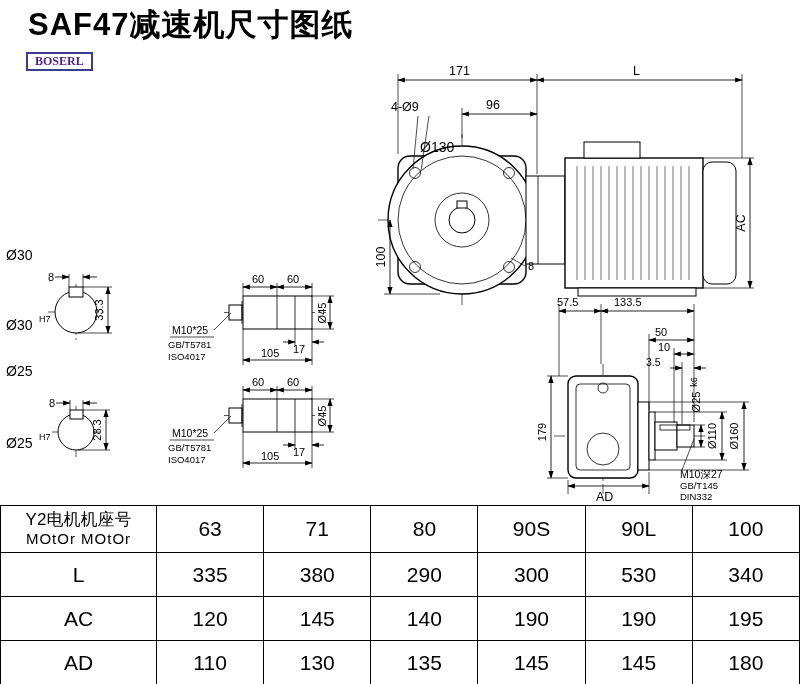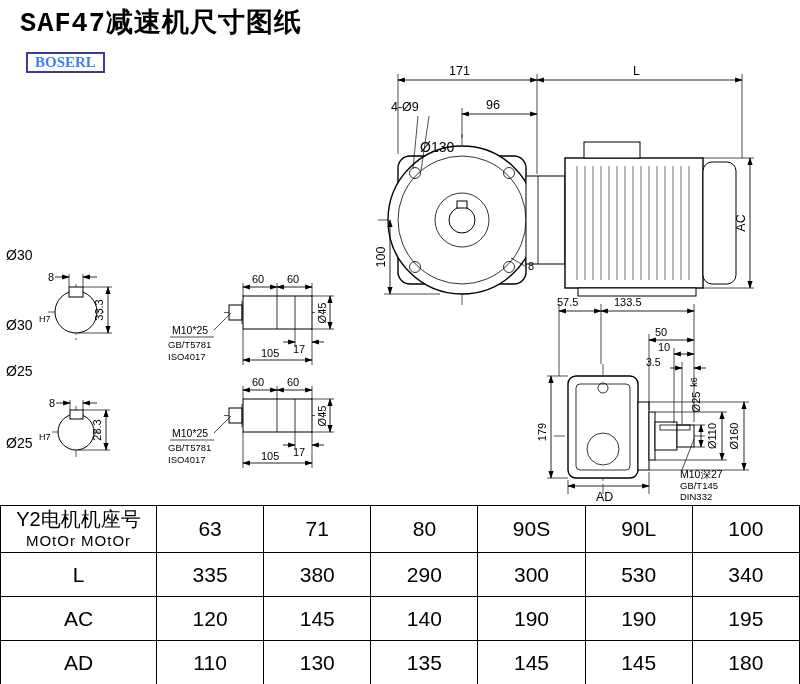--- a/index.html
+++ b/index.html
@@ -1,41 +1,41 @@
 <!DOCTYPE html>
 <html><head>
 <meta charset="utf-8">
 <style>
   html,body{margin:0;padding:0;background:#fff;}
   .page{position:relative;width:800px;height:684px;background:#fff;overflow:hidden;
         font-family:"Liberation Sans",sans-serif;color:#000;}
-  .title{position:absolute;left:20px;top:4px;font-size:27px;font-weight:700;letter-spacing:1px;font-family:Liberation Mono, monospace;}
-  .logo{position:absolute;left:26px;top:52px;border:2px solid #3c3c90;color:#3b82f6;
-        padding:0 7px;font-size:15px;font-weight:700;font-family:"Liberation Serif",serif;background:#fff;}
+  .title{position:absolute;left:28px;top:4px;font-size:31px;font-weight:700;letter-spacing:1px;}
+  .logo{position:absolute;left:26px;top:52px;border:2px solid #3c3c90;color:#4c1d95;
+        padding:0 7px;font-size:12px;font-weight:700;font-family:"Liberation Serif",serif;background:#fff;}
   .drawing{position:absolute;left:0;top:8px;width:800px;height:505px;}
   svg text{font-family:"Liberation Sans",sans-serif;fill:#000;}
   .ol{fill:#fff;stroke:#000;stroke-width:1.4;}
   .ol2{fill:#fff;stroke:#000;stroke-width:1;}
   .thin{fill:none;stroke:#000;stroke-width:.8;}
   .wh{fill:#fff;stroke:#000;stroke-width:1;}
   .fin{stroke:#000;stroke-width:.55;fill:none;}
   .cl{stroke:#000;stroke-width:.65;stroke-dasharray:11 3 3 3;fill:none;}
   .dim{stroke:#000;stroke-width:.85;fill:none;}
   .ext{stroke:#000;stroke-width:.7;fill:none;}
   .d{font-size:12.5px;}
   .d11{font-size:11px;}
   .s{font-size:9.5px;}
   .s10{font-size:10.5px;}
   .lg{font-size:14px;}
   .sup{font-size:9px;}
   .tbl{position:absolute;left:0;top:505px;width:800px;height:179px;
        border-collapse:collapse;table-layout:fixed;background:#fff;}
   .tbl th,.tbl td{border:1.6px solid #000;text-align:center;vertical-align:middle;
        font-weight:400;font-size:21px;padding:0;}
-  .tbl .hdr1{font-size:20px;line-height:1.25;}
+  .tbl .hdr1{font-size:17px;line-height:1.25;}
   .tbl .hdr2{font-size:15px;letter-spacing:1px;line-height:1.25;}
 </style>
 </head>
 <body>
 
 <div class="page">
 
   <div class="title">SAF47减速机尺寸图纸</div>
   <div class="logo">BOSERL</div>
 

